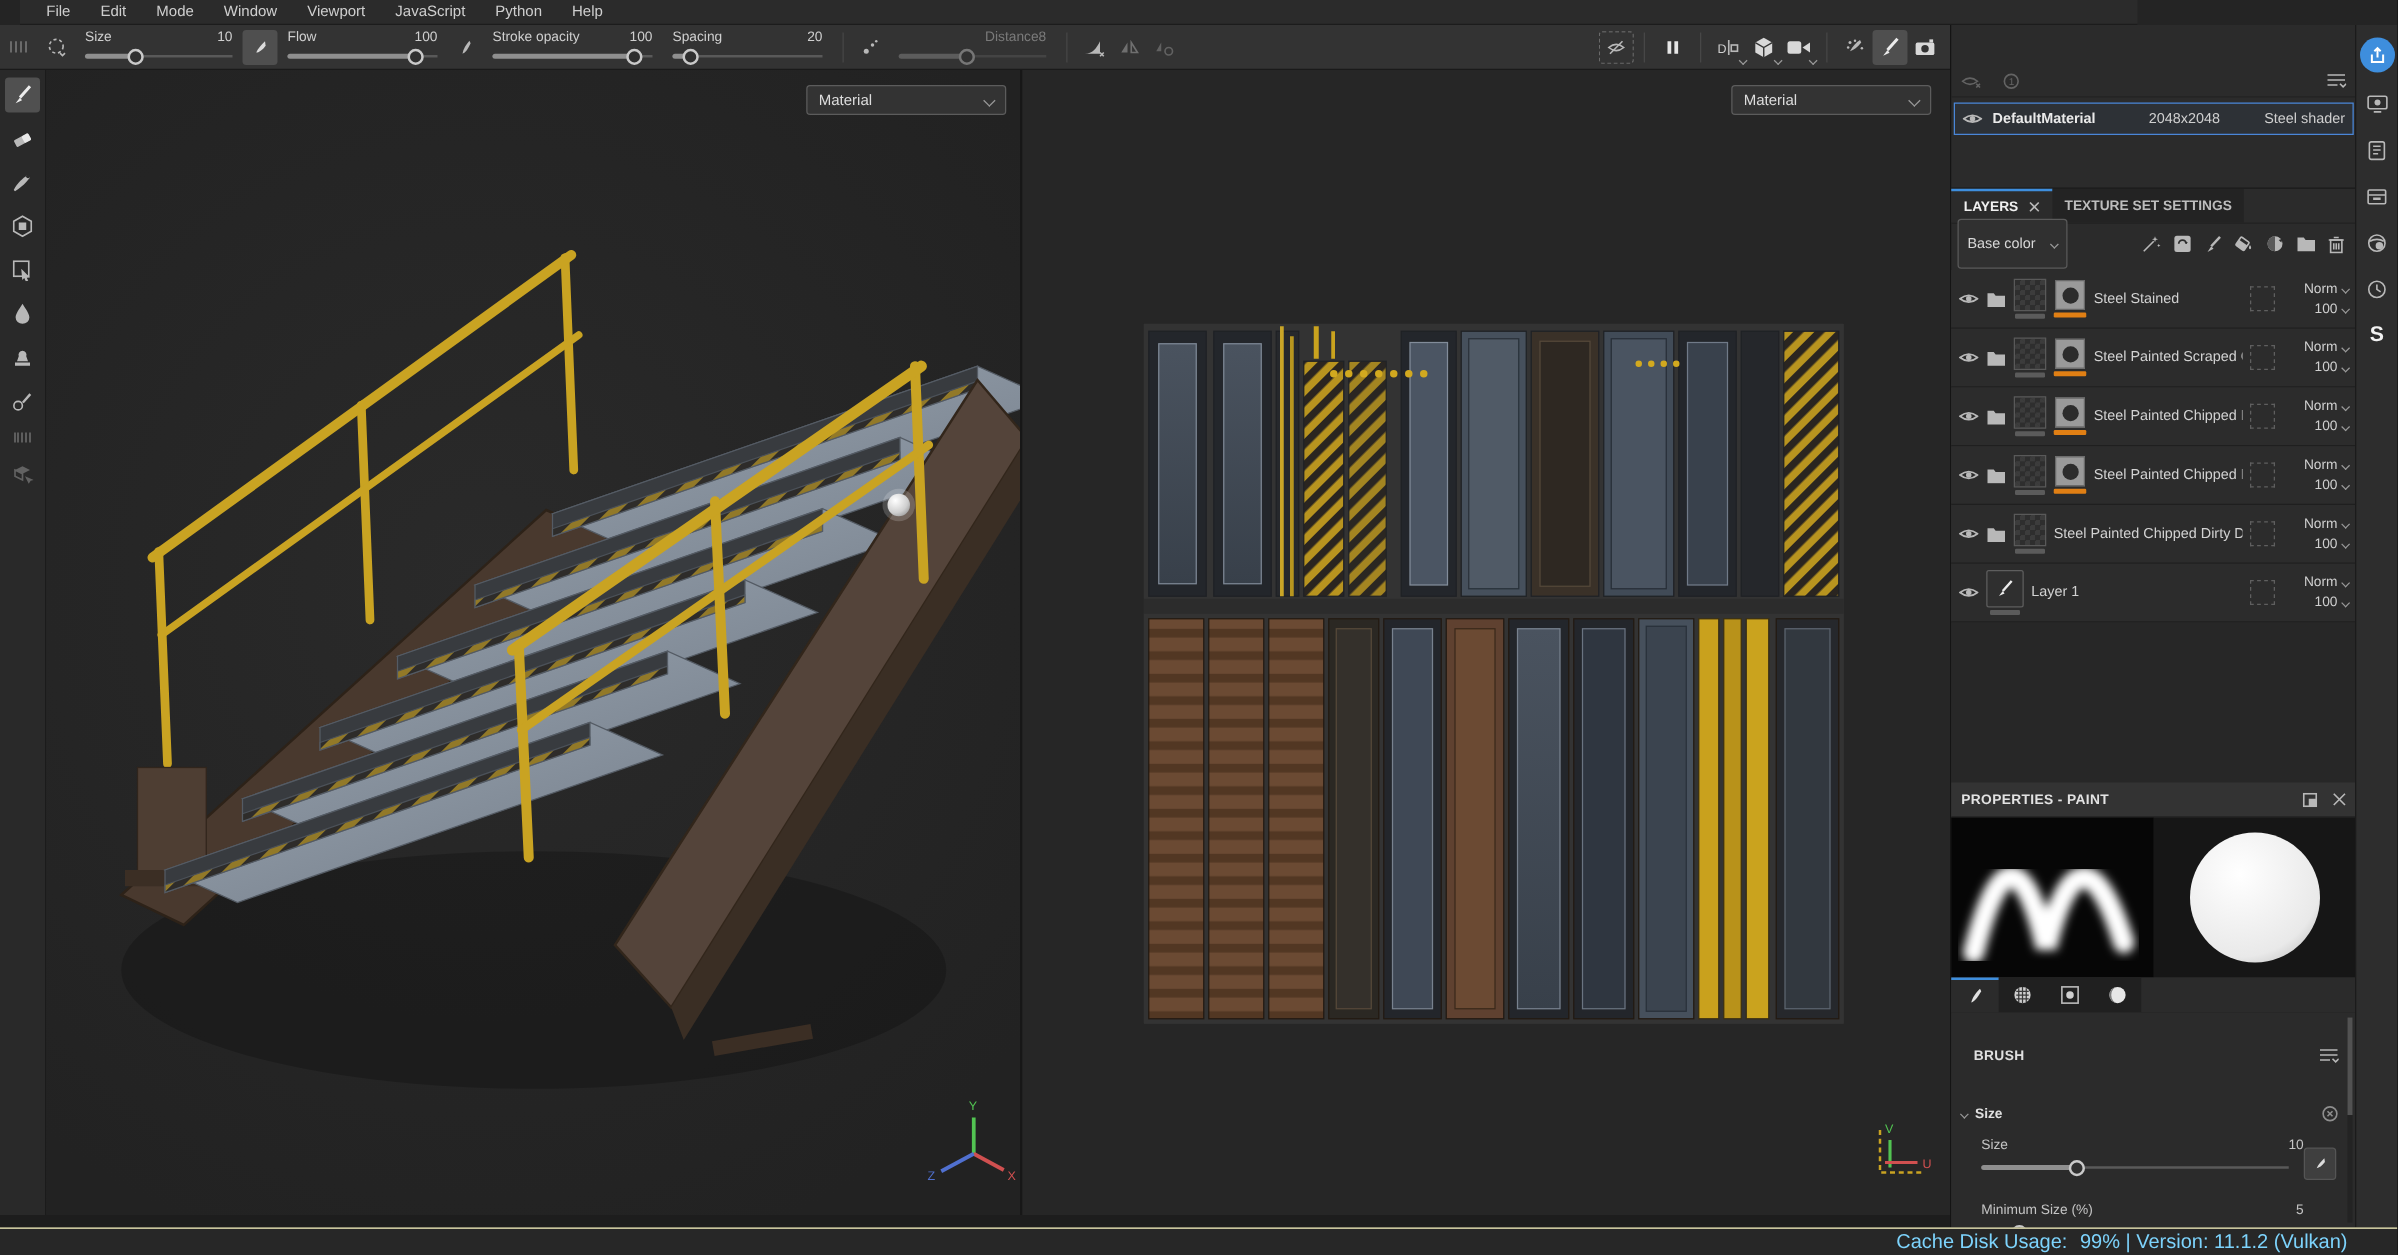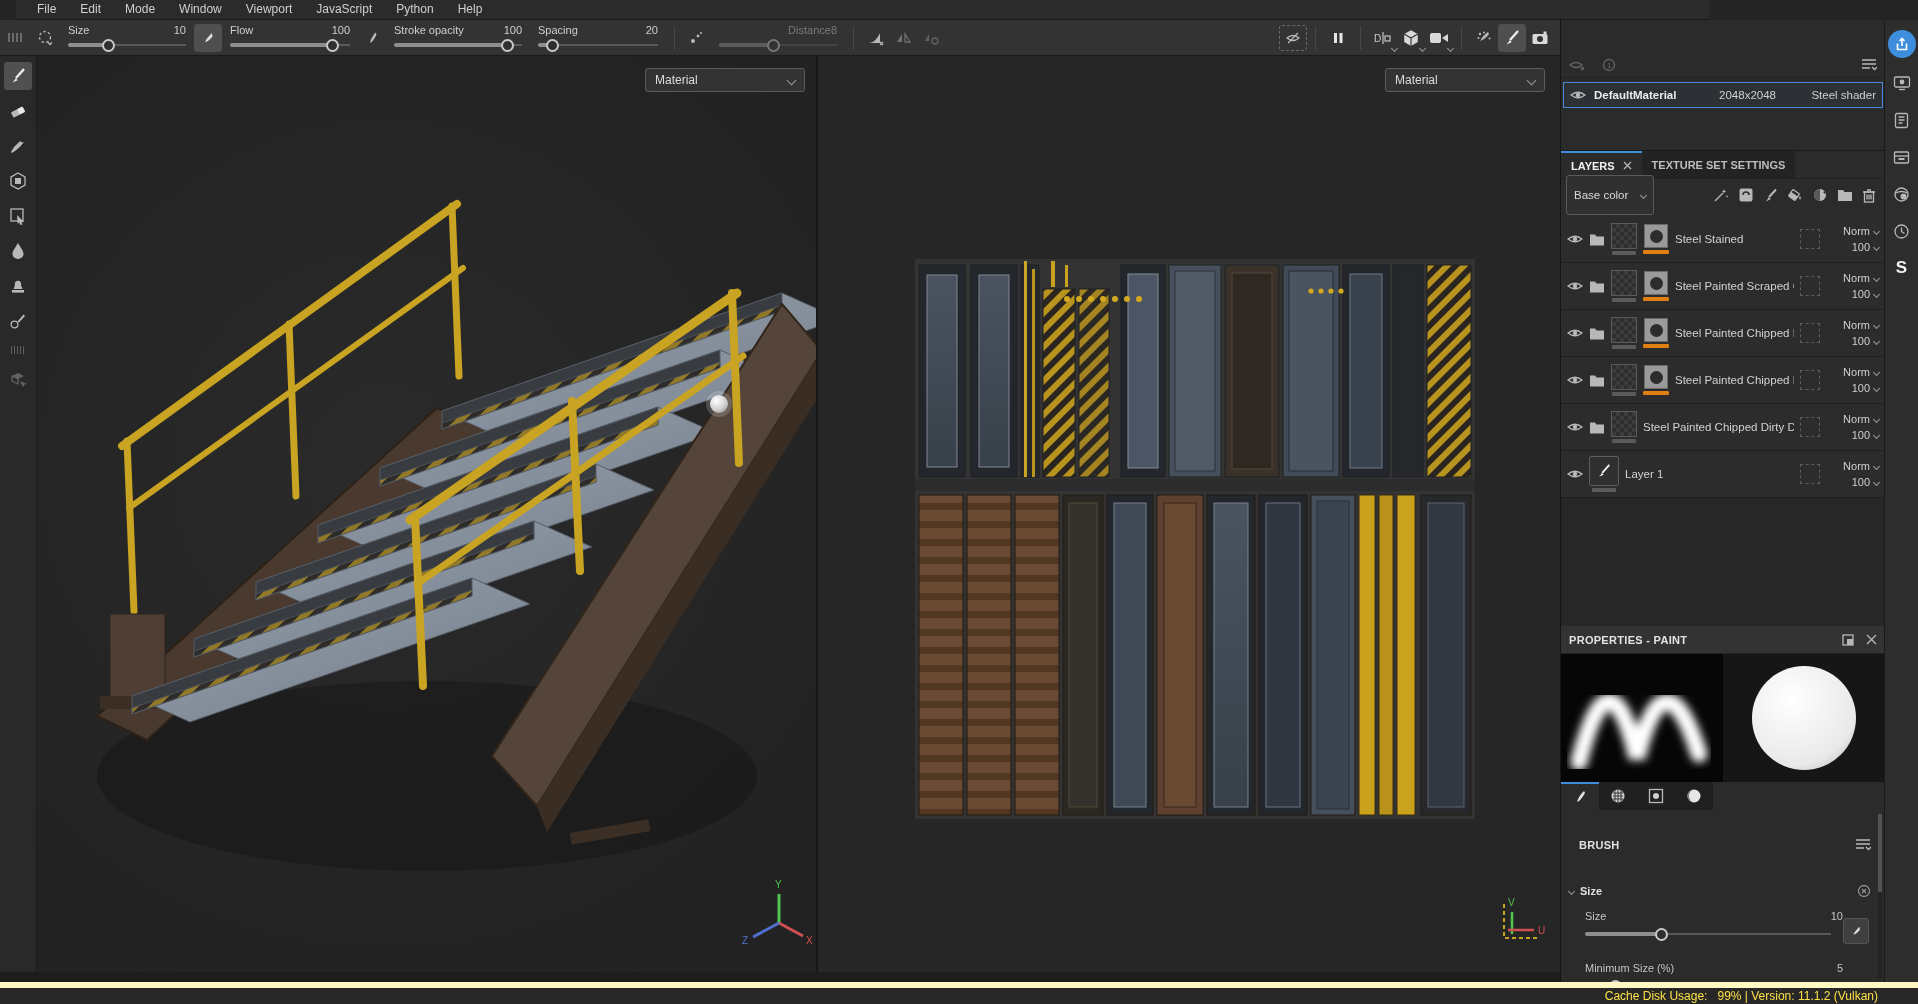--- a/index.html
+++ b/index.html
@@ -105,22 +105,22 @@
   .minslider{position:absolute;top:170px;left:24px;width:246px;}
   .pscroll{position:absolute;top:794px;right:2px;width:4px;height:164px;background:#232323;}
   .pscroll .pthumb{position:absolute;top:0;left:0;width:4px;height:78px;background:#525252;}
   
   .rstrip{position:absolute;left:1884px;top:20px;width:34px;height:962px;background:#2d2d2d;border-left:1px solid #1b1b1b;
           display:flex;flex-direction:column;align-items:center;padding-top:10px;gap:13px;box-sizing:border-box;}
   .rs-btn{width:24px;height:24px;display:flex;align-items:center;justify-content:center;}
   .rs-btn.share{width:28px;height:28px;background:var(--accent-blue,#2e7bd2);border-radius:50%;}
   .s-logo{font-weight:bold;font-size:17px;color:#f2f2f2;font-family:"Liberation Sans",sans-serif;}
   
-  .statusbar{position:absolute;left:0;top:982px;width:1918px;height:22px;background:#272727;border-top:6px solid #fef9c3;
-             display:flex;align-items:center;justify-content:flex-end;padding-right:40px;box-sizing:border-box;font-size:12px;color:#fde047;gap:10px;}
+  .statusbar{position:absolute;left:0;top:982px;width:1918px;height:22px;background:#272727;border-top:1px solid #fef9c3;
+             display:flex;align-items:center;justify-content:flex-end;padding-right:40px;box-sizing:border-box;font-size:16px;color:#7dd3fc;gap:10px;}
   
   .watermark{position:absolute;left:1478px;top:936px;font-size:28px;color:rgba(205,205,210,0.38);white-space:nowrap;z-index:60;pointer-events:none;}
   svg{display:block;}
   .ic{stroke:#b8b8b8;fill:none;stroke-width:1.3;}
   .icf{fill:#b8b8b8;stroke:none;}
 </style>
 </head>
 <body>
 
 <div id="app">

